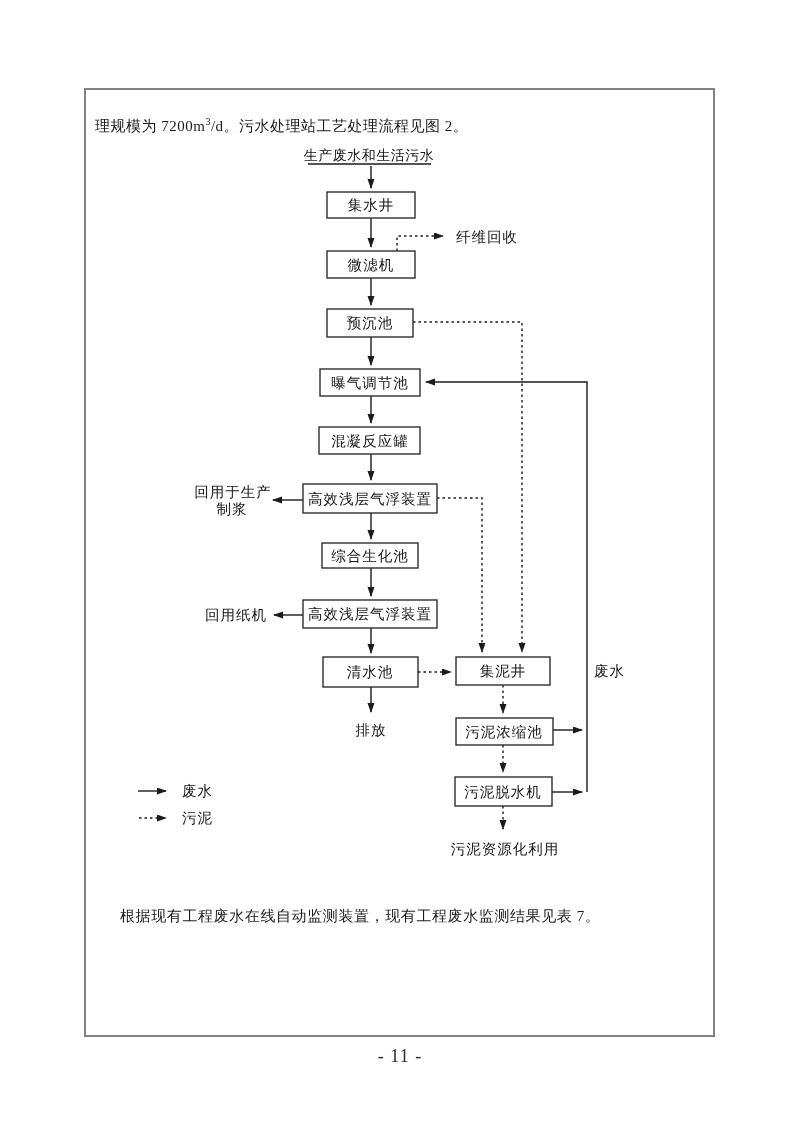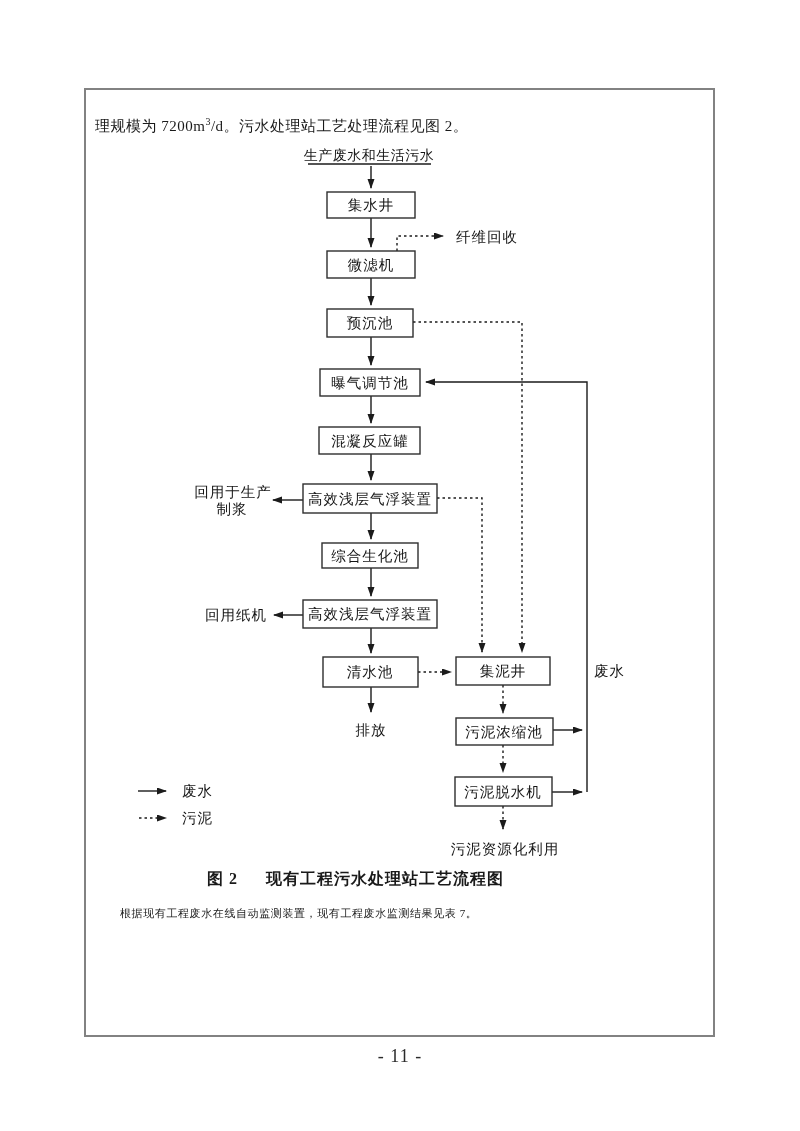--- a/index.html
+++ b/index.html
@@ -24,21 +24,21 @@
   .anno.mid{text-anchor:middle;}
   .src-label{font-size:14px;text-anchor:middle;dominant-baseline:central;letter-spacing:0.5px;}
   .ln{stroke:#1b1b1b;stroke-width:1.4;fill:none;}
   .dash{stroke-dasharray:2.5 3;}
   .caption{
     position:absolute;left:207px;top:869px;display:flex;gap:28px;
     font-size:16px;font-weight:bold;letter-spacing:1px;
   }
   .bodytext{
     position:absolute;left:120px;top:906px;width:520px;
-    font-size:11px;line-height:1.45;letter-spacing:0.6px;
+    font-size:15px;line-height:1.45;letter-spacing:0.6px;
   }
   .pagenum{
     position:absolute;left:0;top:1046px;width:800px;text-align:center;
     font-size:18px;color:#2a2a2a;letter-spacing:1px;
   }
 </style>
 </head>
 <body>
 
 <div class="page">
@@ -148,21 +148,17 @@
     </g>
 
     <g>
       <line class="ln" x1="138" y1="791" x2="166" y2="791" marker-end="url(#arr)"></line>
       <text class="anno" x="182" y="791">废水</text>
       <line class="ln dash" x1="139" y1="818" x2="166" y2="818" marker-end="url(#arr)"></line>
       <text class="anno" x="182" y="818">污泥</text>
     </g>
   </svg>
 
-  <div class="caption">
-    <span>图 2</span>
-    <span>现有工程污水处理站工艺流程图</span>
-  </div>
 
   <div class="bodytext">根据现有工程废水在线自动监测装置，现有工程废水监测结果见表 7。</div>
 
   <div class="pagenum">- 11 -</div>
 </div>
 
 </body></html>

